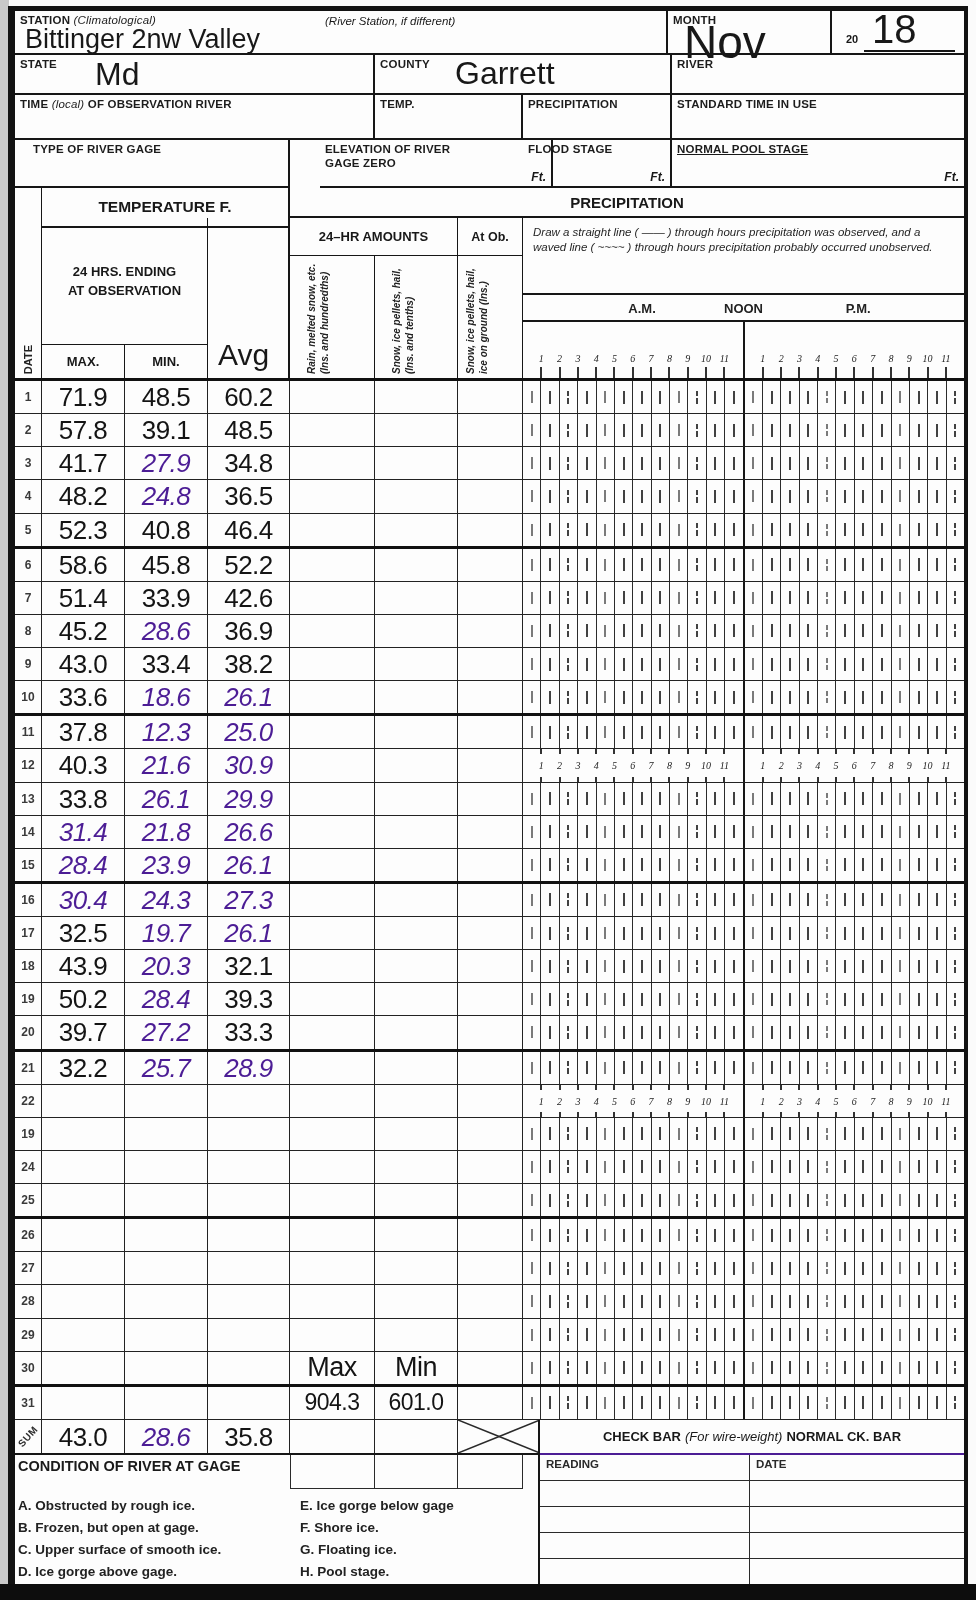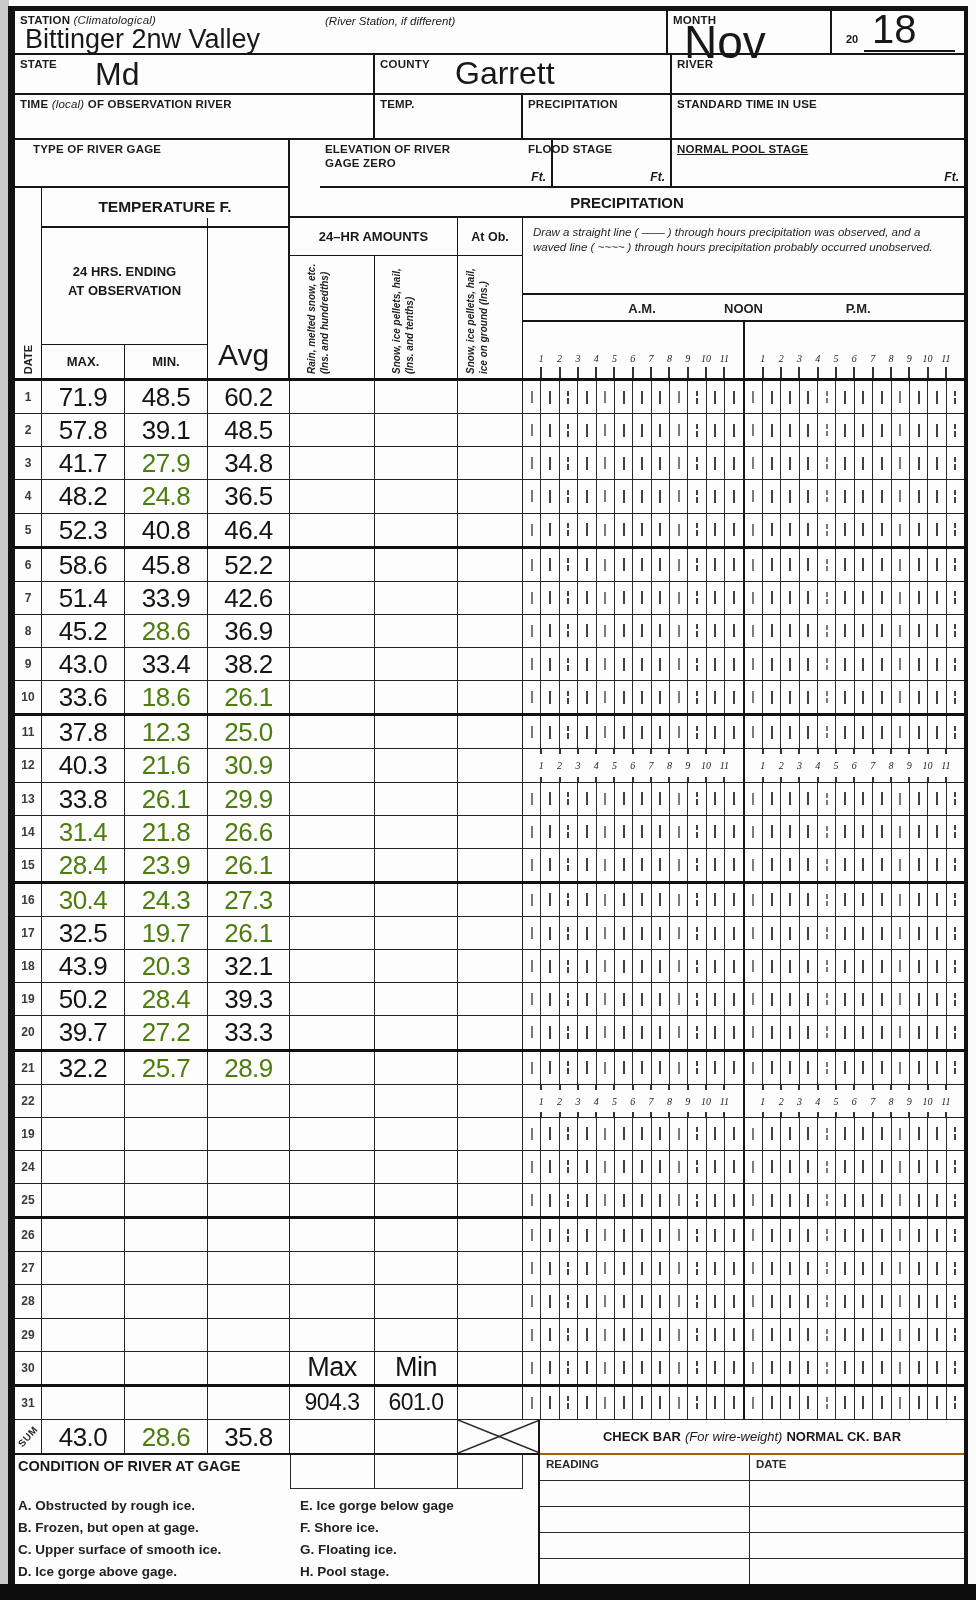--- a/index.html
+++ b/index.html
@@ -27,21 +27,21 @@
   
   .rowswrap{left:15px;top:378px;width:949px;height:1042px;display:flex;flex-direction:column;
             border-top:3px solid #111;}
   .drow{flex:1;display:flex;border-bottom:1px solid #232323;min-height:0;}
   .drow.thick{border-bottom-width:3px;border-bottom-color:#111;}
   .c{box-sizing:border-box;border-right:1px solid #232323;display:flex;align-items:center;justify-content:center;overflow:visible;}
   .c.date{width:27px;font-size:12px;color:#3a3a3a;font-weight:600;}
   .c.max{width:83px;}.c.min{width:83px;}.c.avg{width:82px;}
   .c.rain{width:85px;}.c.snow{width:83px;}.c.atob{width:65px;}
   .val span{font-size:26px;letter-spacing:-.5px;color:#141414;line-height:1;white-space:nowrap;}
-  .val span.blue{color:#4d7c0f;}
+  .val span.blue{color:#4c1d95;font-style:italic;}
   .val span.hw{font-size:27px;}
   .val span.hw2{font-size:23px;}
   .hours{flex:1;display:flex;position:relative;min-width:0;}
   .hcell{flex:1;position:relative;border-right:1px solid #2b2b2b;display:flex;align-items:center;justify-content:center;}
   .hcell:last-child{border-right:none;}
   .hcell:nth-child(12){border-right-width:2px;border-right-color:#161616;}
   .tick{width:2px;height:13px;background:#414141;}
   .hcell:nth-child(4n+1) .tick{height:12px;opacity:.7;}
   .hcell:nth-child(7n+3) .tick{background:linear-gradient(#414141 38%,transparent 38%,transparent 55%,#414141 55%);}
   .drow.labels .hcell{border-right:none;}
@@ -69,21 +69,21 @@
   .condcells div{box-sizing:border-box;border-right:1px solid #2a2a2a;}
   .condcells div:nth-child(1){width:85px;}
   .condcells div:nth-child(2){width:83px;}
   .condcells div:nth-child(3){width:65px;border-right:none;}
   .condlist{position:absolute;margin:0;padding:0;list-style:none;font-size:13.5px;font-weight:700;color:#222;}
   .condlist li{margin-bottom:7px;}
   .cl-left{left:18px;top:1498px;}
   .cl-right{left:300px;top:1498px;}
 
   .checkbar{left:538px;top:1420px;width:426px;height:164px;border-left:2px solid #161616;display:flex;flex-direction:column;}
-  .cb-head{height:33px;border-bottom:2px solid #a16207;display:flex;align-items:center;justify-content:center;
+  .cb-head{height:33px;border-bottom:2px solid #4c1d95;display:flex;align-items:center;justify-content:center;
            font-size:13px;gap:4px;white-space:nowrap;}
   .cb-head b{font-weight:700;}
   .cb-head i{font-weight:400;}
   .cb-row{flex:1;display:flex;border-bottom:1px solid #2a2a2a;}
   .cb-row:last-child{border-bottom:none;}
   .cb-l{width:210px;border-right:1px solid #2a2a2a;box-sizing:border-box;font-size:11.5px;font-weight:700;
         color:#2a2a2a;padding:3px 0 0 6px;}
   .cb-r{flex:1;font-size:11.5px;font-weight:700;color:#2a2a2a;padding:3px 0 0 6px;}
   .cb-blank .cb-l,.cb-blank .cb-r{padding:0;}
 

